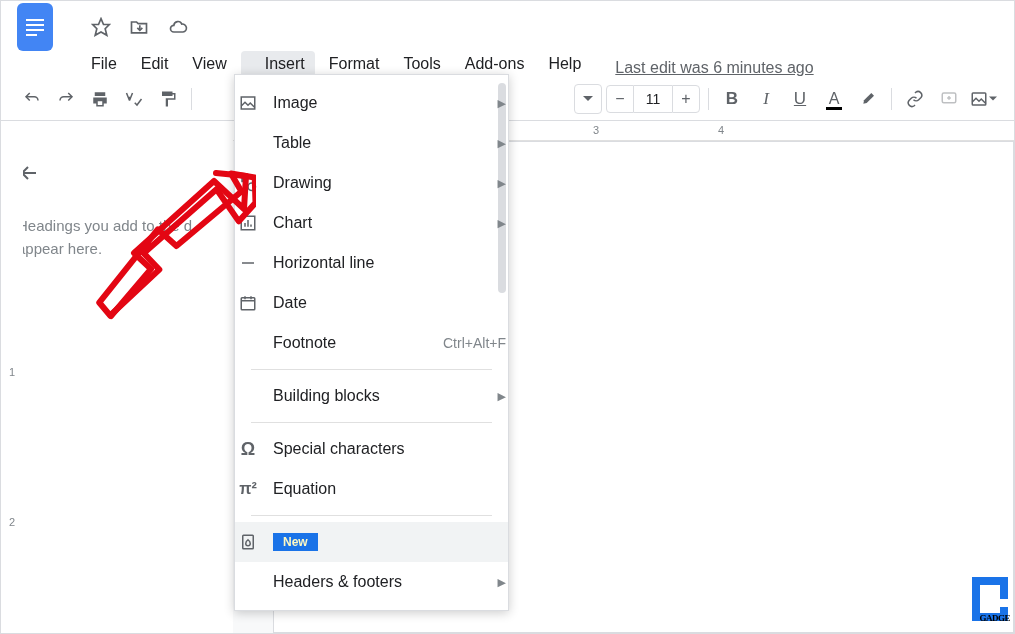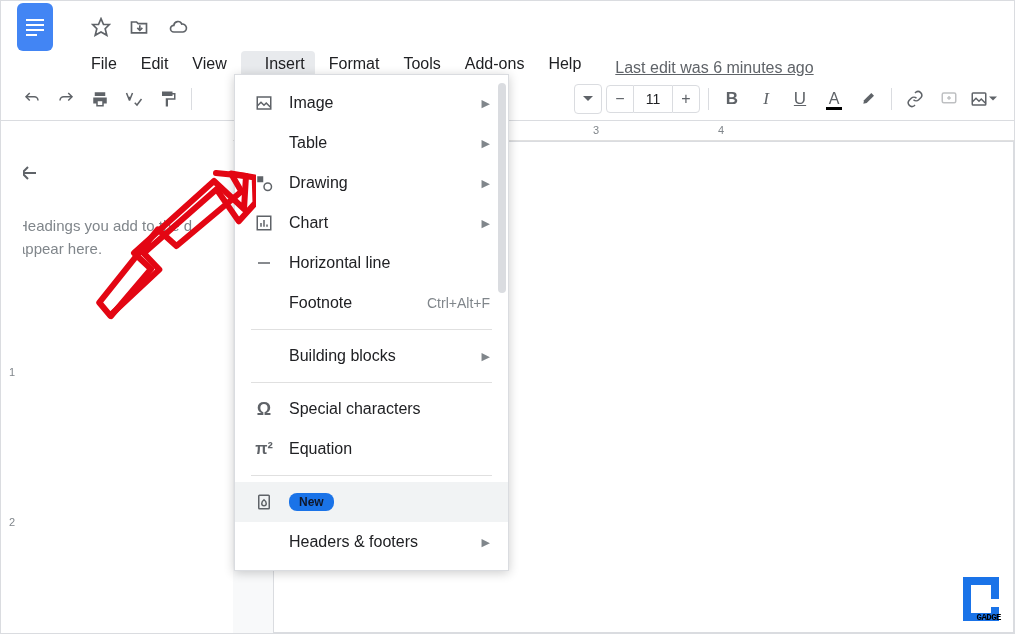--- a/index.html
+++ b/index.html
@@ -38,33 +38,33 @@
   .outline-text { color: #80868b; font-size: 15px; line-height: 1.5; }
   
   .doc-area { flex: 1; background: #f8f9fa; position: relative; overflow: hidden; }
   .ruler-h { height: 20px; background: #fff; border-bottom: 1px solid #e0e0e0; position: relative; font-size: 11px; color: #80868b; }
   .ruler-tick { position: absolute; top: 3px; }
   .ruler-v { position: absolute; left: 0; top: 20px; bottom: 0; width: 20px; background: #fff; font-size: 11px; color: #80868b; }
   .ruler-v-tick { position: absolute; left: 6px; }
   .page { position: absolute; left: 40px; top: 20px; right: 0; bottom: 0; background: #fff; border: 1px solid #dadce0; }
   
   .dropdown-menu { position: absolute; left: 233px; top: 73px; width: 275px; background: #fff; border: 1px solid #dadce0; box-shadow: 0 2px 10px rgba(0,0,0,0.2); padding: 8px 0; z-index: 100; max-height: 560px; overflow: hidden; }
-  .menu-row { display: flex; align-items: center; height: 40px; padding: 0 18px; cursor: pointer; position: relative; }
+  .menu-row { display: flex; align-items: center; height: 40px; padding: 0 2px; cursor: pointer; position: relative; }
   .menu-row:hover, .menu-row.highlighted { background: #f1f3f4; }
   .menu-row-icon { width: 22px; margin-right: 14px; color: #5f6368; display: flex; align-items: center; justify-content: center; }
   .menu-row-label { flex: 1; font-size: 16px; color: #202124; }
   .menu-row-shortcut { font-size: 14px; color: #80868b; }
   .menu-row-arrow { font-size: 11px; color: #80868b; }
-  .menu-row-badge { background: #1a73e8; color: #0f172a; font-size: 12px; font-weight: bold; padding: 2px 10px; border-radius: 8px; }
+  .menu-row-badge { background: #1a73e8; color: #fef9c3; font-size: 12px; font-weight: bold; padding: 2px 10px; border-radius: 0; }
   .menu-divider { height: 1px; background: #e0e0e0; margin: 6px 16px; }
   .menu-scrollbar { position: absolute; right: 2px; top: 8px; width: 8px; height: 210px; background: #dadce0; border-radius: 4px; }
   
   .red-arrow { position: absolute; left: 95px; top: 160px; z-index: 200; pointer-events: none; }
   
-  .gadget-logo { position: absolute; right: 13px; bottom: 12px; font-family: Liberation Mono, monospace; font-weight: bold; }
+  .gadget-logo { position: absolute; right: 4px; bottom: 12px; font-family: Liberation Serif, serif; font-weight: bold; }
   .gadget-c { font-size: 44px; color: #1a73e8; font-weight: 900; line-height: 1; }
   .gadget-text { font-size: 9px; color: #000; letter-spacing: -0.5px; position: absolute; bottom: -2px; right: 0; }
 
   svg { display: block; }
 </style>
 </head>
 <body>
 
 <div class="titlebar">
   <div class="doc-logo">
@@ -263,20 +263,31 @@
 
   <div class="menu-row">
     <span class="menu-row-icon">
       <svg width="18" height="18" viewBox="0 0 24 24" stroke="#5f6368" stroke-width="2">
           <line x1="4" y1="12" x2="20" y2="12"></line>
         </svg>
     </span>
     <span class="menu-row-label">Horizontal line</span>
   </div>
 
+  <div class="menu-row">
+    <span class="menu-row-icon">
+      <svg width="18" height="18" viewBox="0 0 24 24" fill="none" stroke="#5f6368" stroke-width="2">
+          <rect x="3" y="5" width="18" height="16" rx="1"></rect>
+          <line x1="3" y1="9" x2="21" y2="9"></line>
+          <line x1="8" y1="3" x2="8" y2="7"></line>
+          <line x1="16" y1="3" x2="16" y2="7"></line>
+        </svg>
+    </span>
+    <span class="menu-row-label">Date</span>
+  </div>
 
   <div class="menu-row">
     <span class="menu-row-icon"></span>
     <span class="menu-row-label">Footnote</span>
     <span class="menu-row-shortcut">Ctrl+Alt+F</span>
   </div>
 
   <div class="menu-divider"></div>
 
   <div class="menu-row">

